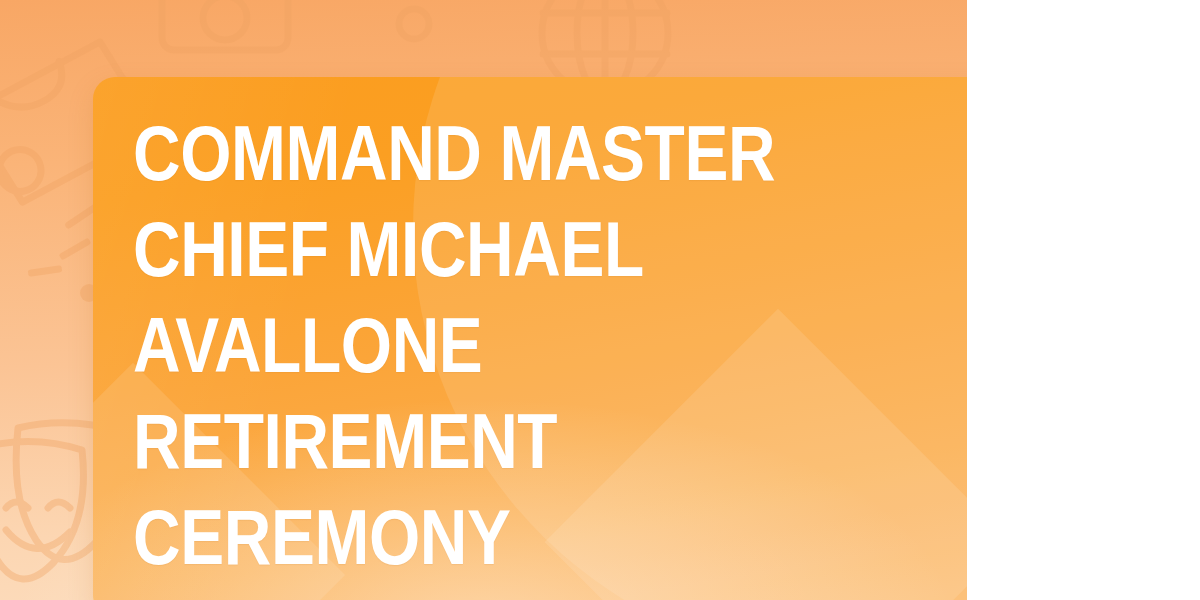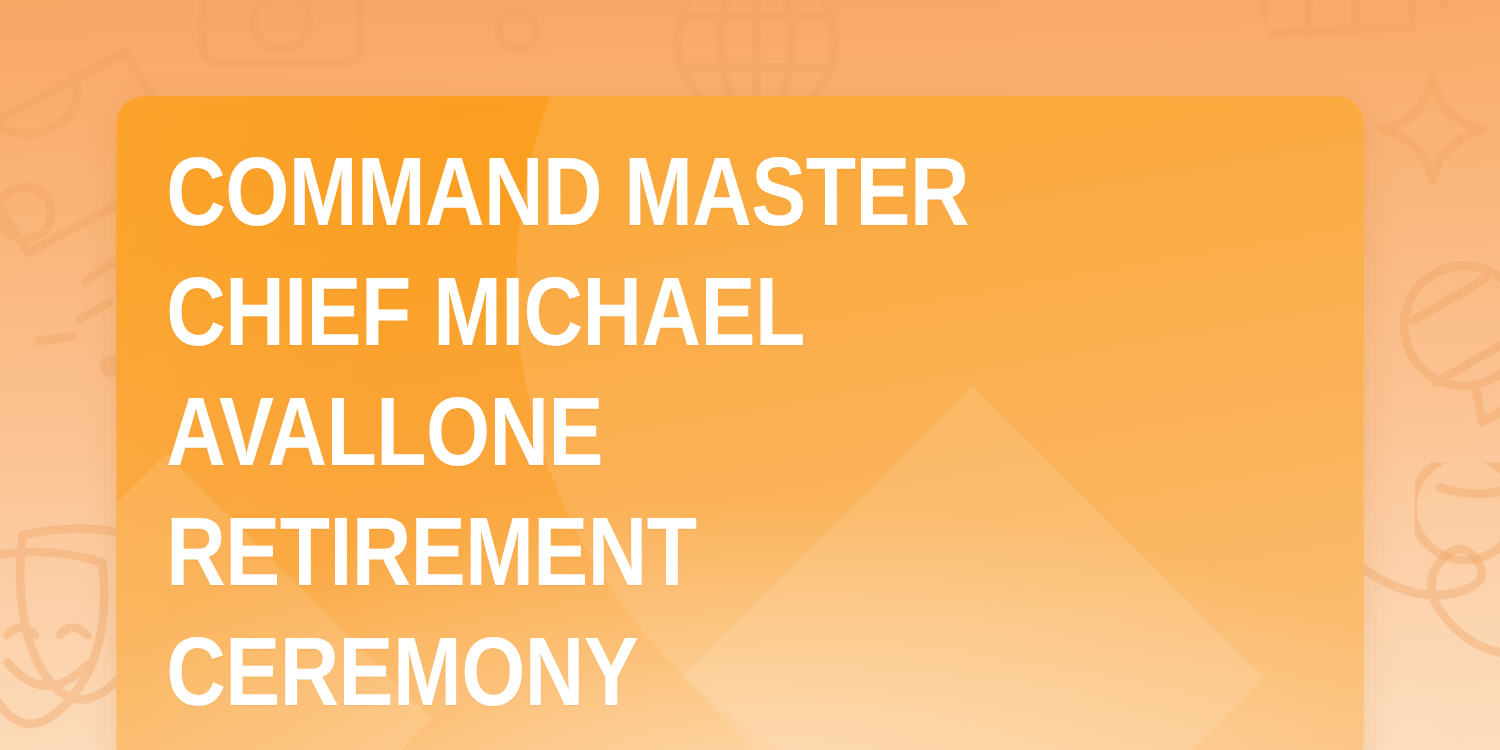--- a/index.html
+++ b/index.html
@@ -6,21 +6,21 @@
 
   html, body {
     width:1200px; height:600px;
     overflow:hidden;
     font-family:"Liberation Sans", sans-serif;
   }
 
   
   #event-banner {
     position:relative;
-    width:1200px; height:600px;
+    width:967px; height:600px;
     overflow:hidden;
     background:linear-gradient(178deg,
        #f8a765 0%,
        #fab478 26%,
        #fbc495 58%,
        #fcd6b2 85%,
        #fcdcbc 100%);
   }
 
   

